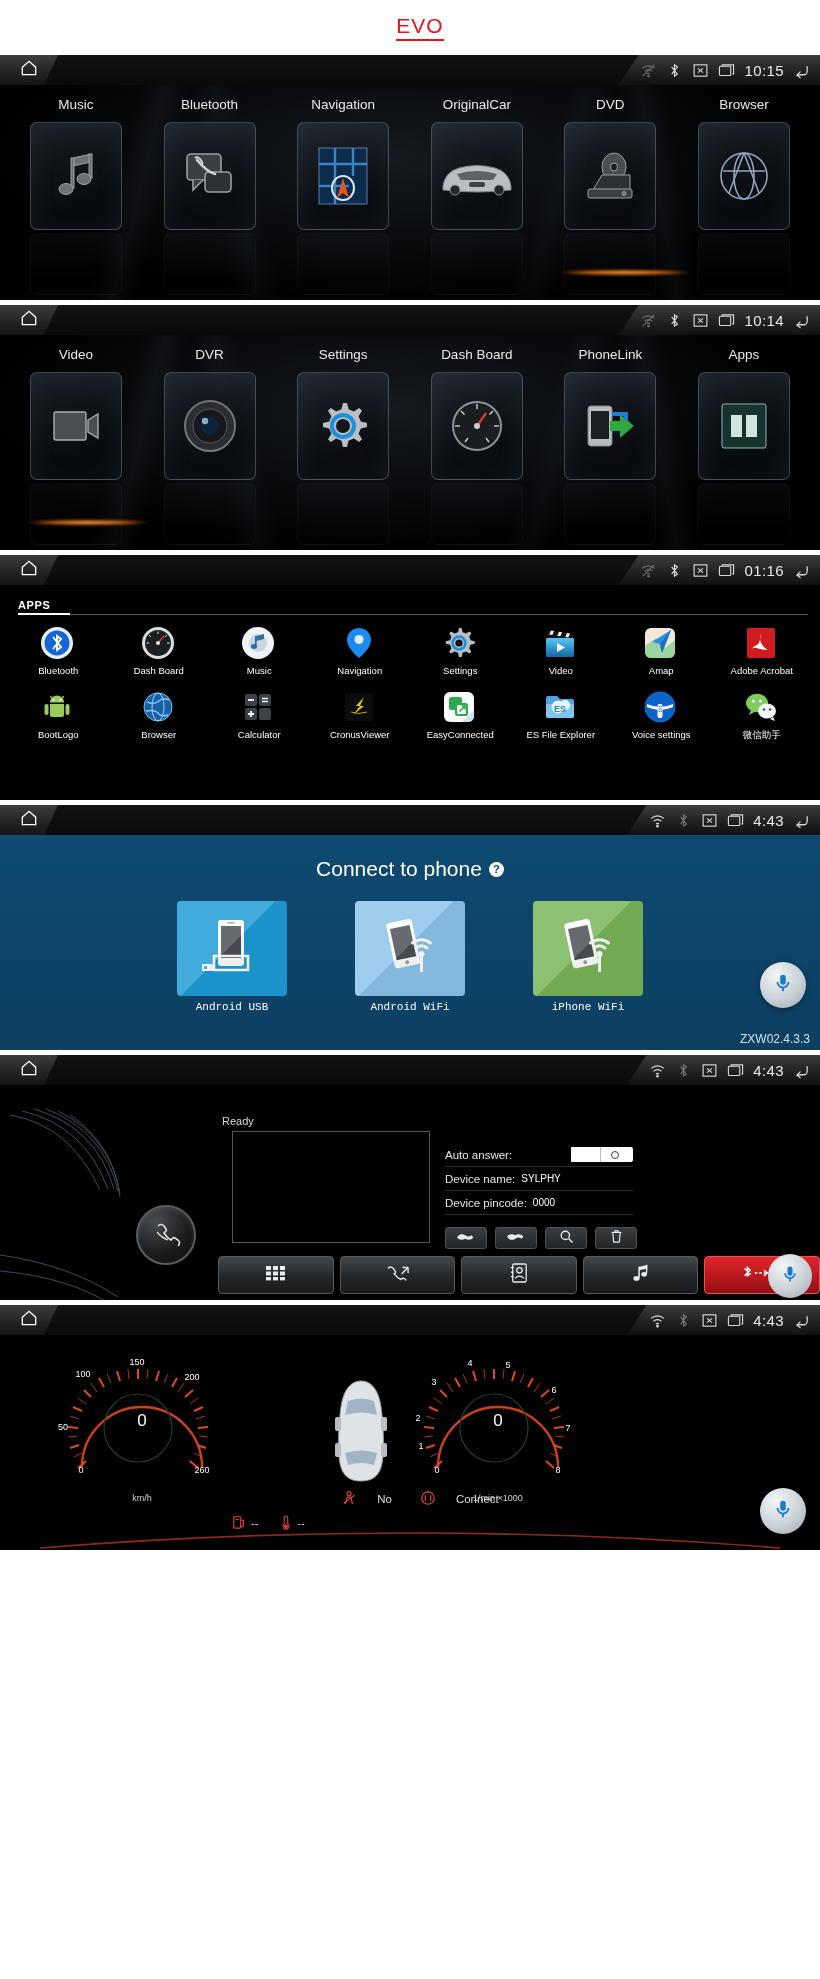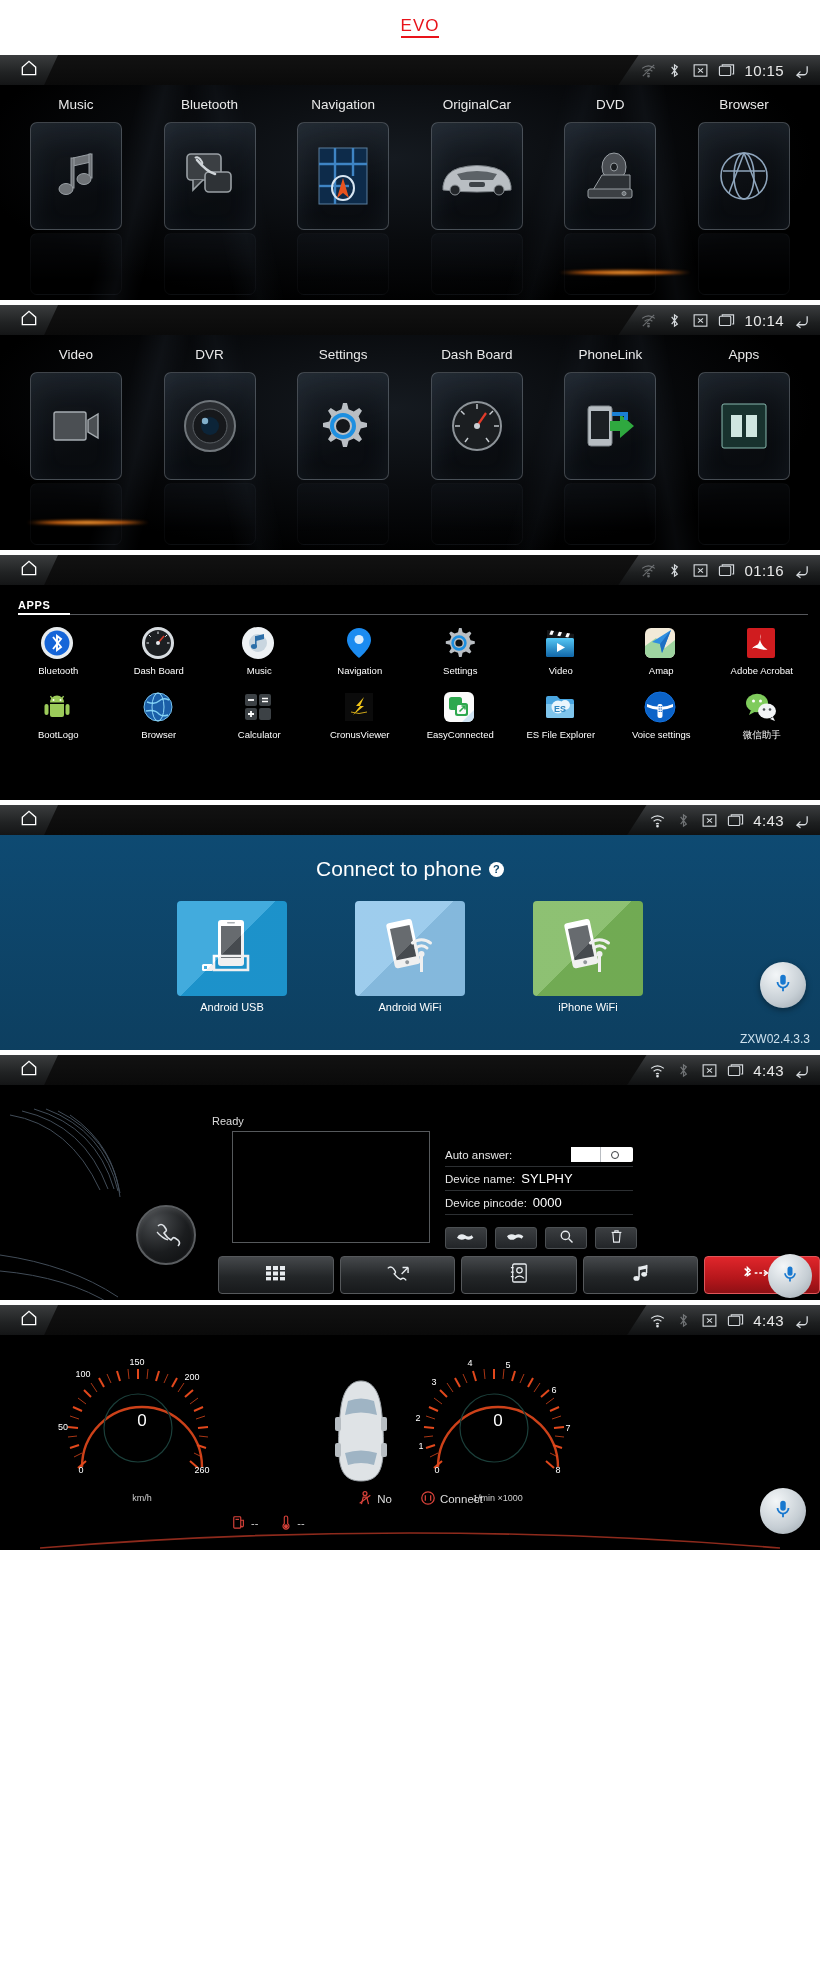--- a/index.html
+++ b/index.html
@@ -10,21 +10,21 @@
     -webkit-font-smoothing: antialiased;
   }
   .page { width:820px; position:relative; }
 
   
   .evo-header {
     height: 55px; display:flex; align-items:center; justify-content:center;
     background:#fff;
   }
   .evo-title {
-    color:#e8131a; font-size:17px; letter-spacing:1px;
+    color:#e8131a; font-size:21px; letter-spacing:1px;
     border-bottom:2px solid #e8131a; padding-bottom:1px; line-height:1.1;margin-left:20px;
   }
 
   
   .unit { width:820px; position:relative; overflow:hidden; background:#000; }
   .gap { height:5px; background:#fff; }
 
   
   .statusbar {
     position:absolute; top:0; left:0; right:0; height:30px; z-index:20;
@@ -135,21 +135,21 @@
     width:110px; height:95px; border-radius:4px; position:relative; overflow:hidden;
     display:flex; align-items:center; justify-content:center;
   }
   .pl-card.usb { background:#1e9bd7; }
   .pl-card.awifi { background:#8cc3ea; }
   .pl-card.iwifi { background:#78b558; }
   .pl-card::after {
     content:""; position:absolute; inset:0;
     background: linear-gradient(135deg, rgba(255,255,255,.16) 0 48%, rgba(0,0,0,.06) 48% 100%);
   }
-  .pl-label { color:#fff; font-size:11px; margin-top:5px; }
+  .pl-label { color:#fff; font-size:11px; margin-top:5px;font-family:Liberation Mono, monospace; }
   .mic-fab {
     position:absolute; right:14px; bottom:42px; width:46px; height:46px; border-radius:50%;
     background: radial-gradient(circle at 35% 28%, #f3f6f8 0%, #c6ced4 60%, #9aa4ac 100%);
     display:flex; align-items:center; justify-content:center;
     box-shadow: 0 2px 6px rgba(0,0,0,.4);
   }
   .pl-version {
     position:absolute; right:10px; bottom:4px; color:#cfe2ee; font-size:12px;
   }
 
@@ -159,32 +159,32 @@
     position:absolute; left:0; top:30px; width:260px; height:215px; pointer-events:none;
     opacity:.6;
   }
   .bt-dial {
     position:absolute; left:136px; top:150px; width:60px; height:60px; border-radius:50%;
     background: radial-gradient(circle at 32% 26%, #4a4d50 0%, #1b1d1f 55%, #0b0c0d 100%);
     border:2px solid #5a5d60;
     display:flex; align-items:center; justify-content:center;
     box-shadow: 0 0 10px rgba(0,0,0,.9), inset 0 2px 4px rgba(255,255,255,.12);
   }
-  .bt-ready { position:absolute; left:212px; top:60px; color:#dcdcdc; font-size:11px; }
+  .bt-ready { position:absolute; left:222px; top:60px; color:#dcdcdc; font-size:11px; }
   .bt-pane {
     position:absolute; left:232px; top:76px; width:198px; height:112px;
     border:1px solid #56595c; background:#000;
   }
   .bt-fields { position:absolute; left:445px; top:88px; width:188px;text-decoration:underline; }
   .bt-row {
     display:flex; align-items:center; height:24px; gap:6px;
     border-bottom:1px solid #2c2f32;
   }
   .bt-key { color:#e6e6e6; font-size:11.5px; white-space:nowrap; }
-  .bt-val { color:#fff; font-size:13px; }
+  .bt-val { color:#fff; font-size:10px; }
   .bt-toggle {
     width:62px; height:15px; background:#fff; border-radius:2px;
     display:flex; align-items:center; margin-left:auto; position:relative;
   }
   .bt-toggle .knob { width:30px; height:15px; background:#fff; border-right:1px solid #b9bdc2; }
   .bt-toggle .circ {
     width:8px; height:8px; border:1.5px solid #3a3d40; border-radius:50%; margin-left:10px;
   }
   .bt-actions { position:absolute; left:445px; top:172px; display:flex; gap:8px; }
   .bt-act {
@@ -222,21 +222,21 @@
   .gauge-unit {
     position:absolute; left:0; right:0; bottom:-4px; text-align:center;
     color:#cfcfcf; font-size:9px;
   }
   .car-center { position:absolute; left:315px; top:72px; width:92px; height:108px; }
   .dash-status {
     position:absolute; left:200px; right:180px; bottom:42px;
     display:flex; align-items:center; justify-content:center; gap:28px;
     color:#dcdcdc; font-size:11.5px;
   }
-  .dash-status .it { display:flex; align-items:center; gap:4px; }
+  .dash-status .it { display:flex; align-items:center; gap:20px; }
   .dash-meters {
     position:absolute; left:232px; bottom:18px; display:flex; align-items:center; gap:22px;
     color:#cfcfcf; font-size:11px;
   }
   .dash-meters .it { display:flex; align-items:center; gap:5px; }
   .dash-arc {
     position:absolute; left:40px; right:40px; bottom:0; height:24px; pointer-events:none;
   }
   .dash-mic-fab {
     position:absolute; right:14px; bottom:16px; width:46px; height:46px; border-radius:50%;

